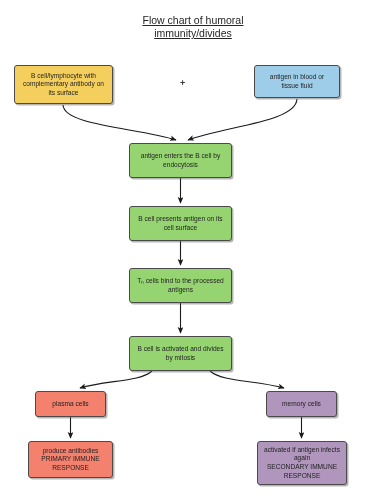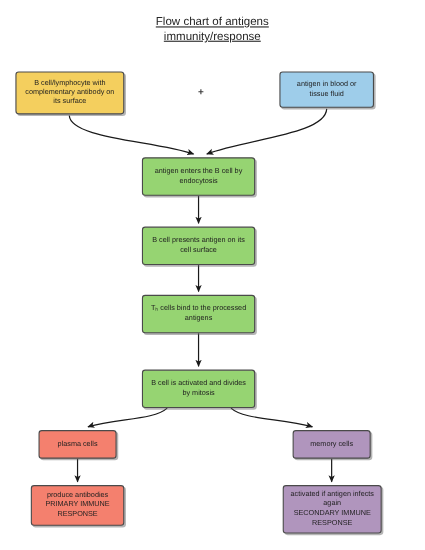--- a/index.html
+++ b/index.html
@@ -65,22 +65,22 @@
     color: #3a3a3a;
     font-weight: bold;
   }
 </style>
 </head>
 <body>
 
 <div id="chart-root">
 
   <div class="title">
-    <span class="tl">Flow chart of  antigens</span><br>
-    <span class="tl">immunity/response</span>
+    <span class="tl">Flow chart of  humoral</span><br>
+    <span class="tl">immunity/divides</span>
   </div>
 
   <svg id="edge-layer" viewBox="0 0 386 500">
     <defs>
       <marker id="ah" markerWidth="7" markerHeight="7" refX="5.4" refY="2.6" orient="auto">
         <path d="M0,0 L6,2.6 L0,5.2 L1.4,2.6 z" fill="#1a1a1a"></path>
       </marker>
     </defs>
     <g fill="none" stroke="#1a1a1a" stroke-width="1.1" marker-end="url(#ah)">
       <path d="M 63 105 C 64 126, 140 128, 176 140"></path>

